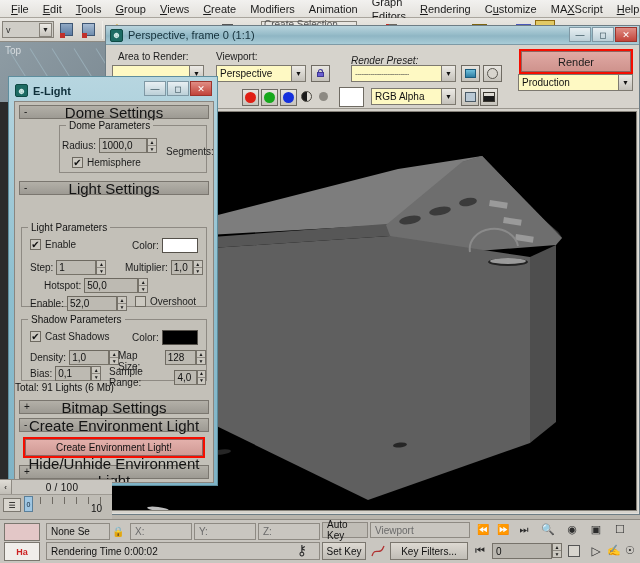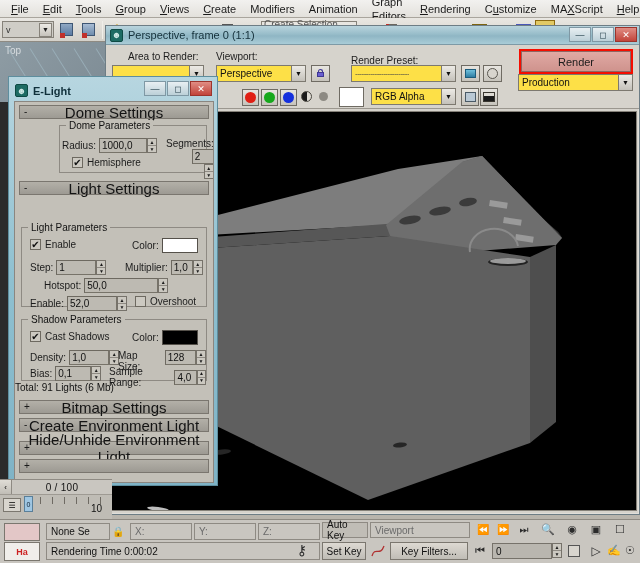--- a/index.html
+++ b/index.html
@@ -109,21 +109,21 @@
   }
   .wbtn.close { background: linear-gradient(180deg,#e08d84,#c2443a); color:#fff; border-color:#9c342c; }
   .rfw-ctrl {
     background:#d6d3cc; position:relative; height:64px;
     border-bottom:1px solid #9b978f;
   }
   .lblsm { font-size:10px; color:#1c1c1c; }
   .abs { position:absolute; }
 
   .combo {
-    height:17px; background:#fde047; border:1px solid #7d7970;
+    height:17px; background:#fef9c3; border:1px solid #7d7970;
     display:flex; align-items:center; justify-content:space-between;
     font-size:10px; color:#111; padding-left:3px;
   }
   .combo .ca {
     width:14px; height:15px; margin:0 0 0 0;
     background: linear-gradient(180deg,#eceae5,#c4c1ba);
     border:1px solid #7d7970; border-width:0 0 0 1px;
     display:flex; align-items:center; justify-content:center; font-size:7px;
   }
   .btn3d {
@@ -381,23 +381,23 @@
       <div class="t">Perspective, frame 0 (1:1)</div>
       <div class="wbtns">
         <div class="wbtn">—</div>
         <div class="wbtn">◻</div>
         <div class="wbtn close">✕</div>
       </div>
     </div>
 
     <div class="rfw-ctrl">
 
-      <div class="abs lblsm" style="left:22px; top:6px;">Area to Render:</div>
+      <div class="abs lblsm" style="left:12px; top:6px;">Area to Render:</div>
       <div class="abs lblsm" style="left:110px; top:6px;">Viewport:</div>
-      <div class="abs lblsm" style="left:245px; top:10px;">Render Preset:</div>
+      <div class="abs lblsm" style="left:245px; top:10px;font-style:italic;">Render Preset:</div>
 
       <div class="abs combo" style="left:6px; top:20px; width:92px;">
         <span></span>
           <span class="ca">▼</span>
       </div>
 
       <div class="abs combo" style="left:110px; top:20px; width:90px;">
         <span>Perspective</span>
         <span class="ca">▼</span>
       </div>
@@ -516,21 +516,21 @@
       <div class="groupbox" style="height:48px;margin-left:44px;">
         <span class="gl">Dome Parameters</span>
         <div style="position:absolute; left:2px; top:12px; display:flex; align-items:center;">
           <span class="lblsm">Radius:</span>
           <span class="fld" style="width:48px;margin-left:3px;">1000,0</span>
           <span class="spin">
               <i>▲</i>
               <i>▼</i>
             </span>
         </div>
-        <div style="position:absolute; left:106px; top:12px; display:flex; align-items:flex-end;flex-direction:column;">
+        <div style="position:absolute; left:106px; top:20px; display:flex; align-items:flex-start;">
           <span class="lblsm">Segments:</span>
           <span class="fld" style="width:22px;margin-left:3px;">2</span>
           <span class="spin">
               <i>▲</i>
               <i>▼</i>
             </span>
         </div>
         <div style="position:absolute; left:12px; top:31px; display:flex; align-items:center; gap:4px;">
           <span class="cbx">✔</span>
           <span class="lblsm">Hemisphere</span>
@@ -563,21 +563,21 @@
         <div style="position:absolute; left:103px; top:32px; display:flex; align-items:center;">
           <span class="lblsm">Multiplier:</span>
           <span class="fld" style="width:22px;margin-left:3px;">1,0</span>
           <span class="spin">
               <i>▲</i>
               <i>▼</i>
             </span>
         </div>
         <div style="position:absolute; left:22px; top:50px; display:flex; align-items:center;">
           <span class="lblsm">Hotspot:</span>
-          <span class="fld" style="width:74px;margin-left:3px;">50,0</span>
+          <span class="fld" style="width:54px;margin-left:3px;">50,0</span>
           <span class="spin">
               <i>▲</i>
               <i>▼</i>
             </span>
         </div>
         <div style="position:absolute; left:8px; top:68px; display:flex; align-items:center;">
           <span class="lblsm">Enable:</span>
           <span class="fld" style="width:50px;margin-left:3px;">52,0</span>
           <span class="spin">
               <i>▲</i>
@@ -639,20 +639,21 @@
       <div class="rollout-hdr" style="margin-top:7px;">
         <span class="pm">+</span>
         <span class="tx">Bitmap Settings</span>
       </div>
 
       <div class="rollout-hdr" style="margin-top:4px;">
         <span class="pm">-</span>
         <span class="tx">Create Environment Light</span>
       </div>
 
+      <div class="big-btn" style="margin-top:7px;">Create Environment Light!</div>
 
       <div class="rollout-hdr" style="margin-top:9px;">
         <span class="pm">+</span>
         <span class="tx">Hide/Unhide Environment Light</span>
       </div>
 
       <div class="rollout-hdr" style="margin-top:4px;">
         <span class="pm">+</span>
       </div>
     </div>

